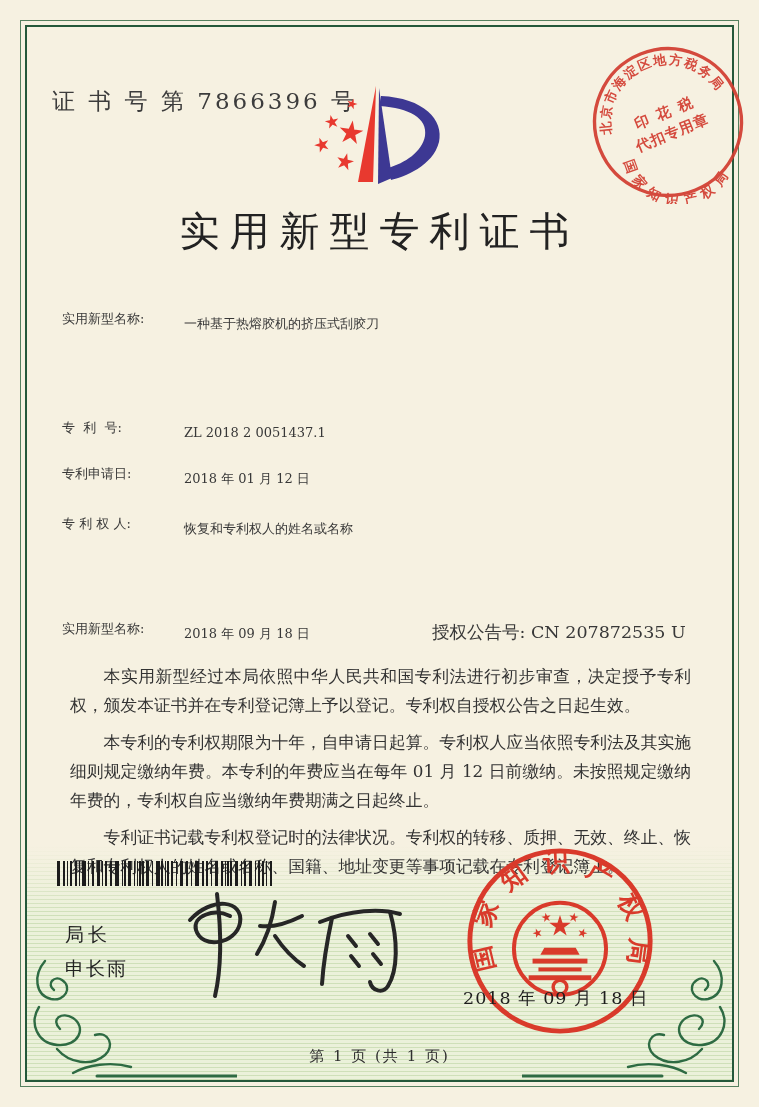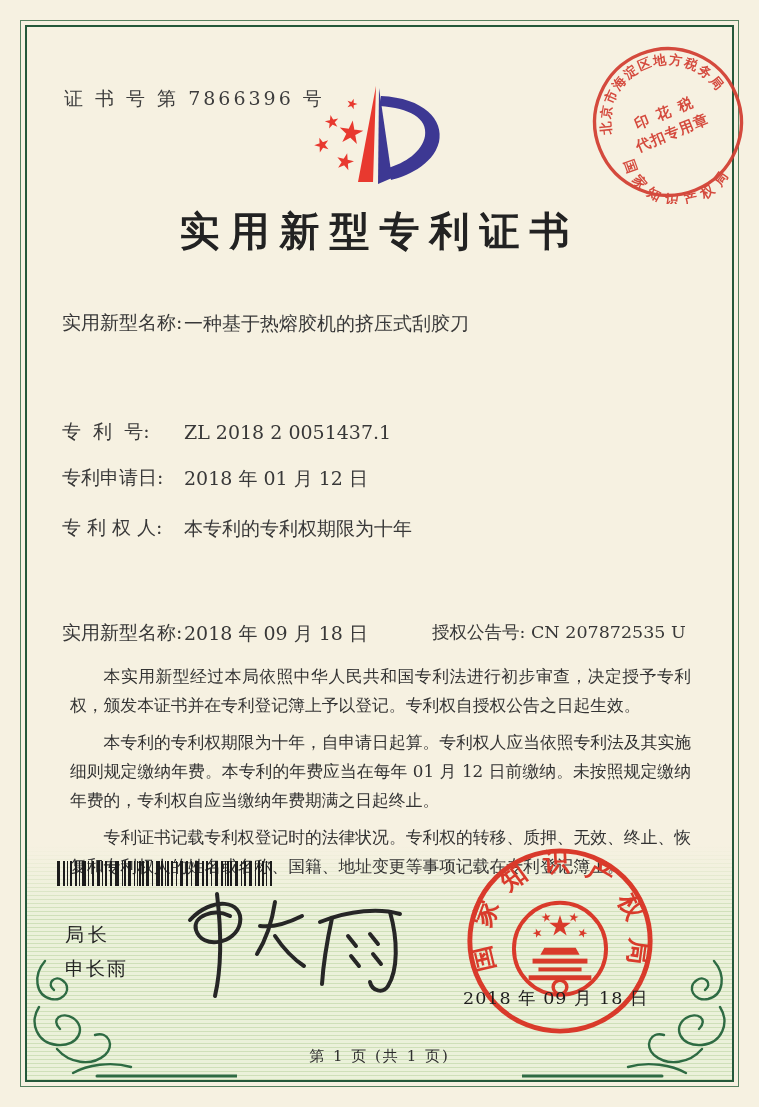--- a/index.html
+++ b/index.html
@@ -11,28 +11,28 @@
   .green-zone{position:absolute;left:27px;right:27px;top:845px;bottom:27px;
       background-color:#ebf1da;
       background-image:repeating-linear-gradient(0deg, rgba(160,195,130,.38) 0 1px, rgba(0,0,0,0) 1px 4px);}
   .green-zone::before{content:"";position:absolute;left:0;right:0;top:0;height:70px;
       background:linear-gradient(180deg,#f6f1e1 0%, rgba(246,241,225,0) 100%);}
 
   .flourish{position:absolute;bottom:27px;width:210px;height:125px;}
   .flourish.left{left:27px;}
   .flourish.right{right:27px;transform:scaleX(-1);}
 
-  .cert-no{position:absolute;left:64px;top:86px;font-size:19px;letter-spacing:3px;color:#3c3c3c;}
+  .cert-no{position:absolute;left:52px;top:86px;font-size:23px;letter-spacing:3px;color:#3c3c3c;}
   .logo{position:absolute;left:292px;top:74px;width:172px;height:132px;}
   .stamp{position:absolute;left:586px;top:40px;width:164px;height:164px;opacity:.92;}
 
   .title{position:absolute;left:0;right:0;top:204px;text-align:center;font-size:40px;
-         font-weight:bold;letter-spacing:10px;color:#222;}
+         font-weight:normal;letter-spacing:10px;color:#222;}
 
-  .field{position:absolute;left:62px;right:58px;font-size:19px;display:flex;color:#383838;}
+  .field{position:absolute;left:62px;right:58px;font-size:13px;display:flex;color:#383838;}
   .flabel{white-space:pre;flex:0 0 122px;}
   .fvalue{white-space:pre-wrap;line-height:27px;}
   .grant-no{position:absolute;left:432px;top:620px;font-size:17.5px;white-space:pre;color:#383838;}
 
   .body-text{position:absolute;left:62px;right:60px;top:654px;font-size:16.8px;
              line-height:29px;text-align:justify;color:#333;}
   .body-text p{margin:8px;text-indent:2em;}
 
   .barcode{position:absolute;left:57px;top:861px;width:215px;height:25px;overflow:hidden;
            font-size:0;white-space:nowrap;}
@@ -123,21 +123,21 @@
   <div class="field" style="top:419px">
     <span class="flabel">专  利  号:</span>
     <span class="fvalue">ZL 2018 2 0051437.1</span>
   </div>
   <div class="field" style="top:465px">
     <span class="flabel">专利申请日:</span>
     <span class="fvalue">2018 年 01 月 12 日</span>
   </div>
   <div class="field" style="top:515px">
     <span class="flabel">专 利 权 人:</span>
-    <span class="fvalue">本专利的专利权期限为十年</span>
+    <span class="fvalue">恢复和专利权人的姓名或名称</span>
   </div>
   <div class="field" style="top:620px">
     <span class="flabel">实用新型名称:</span>
     <span class="fvalue">2018 年 09 月 18 日</span>
   </div>
   <div class="grant-no"><span>授权公告号:</span> <span>CN 207872535 U</span></div>
 
   <div class="body-text">
     <p>本实用新型经过本局依照中华人民共和国专利法进行初步审查，决定授予专利权，颁发本证书并在专利登记簿上予以登记。专利权自授权公告之日起生效。</p>
     <p>本专利的专利权期限为十年，自申请日起算。专利权人应当依照专利法及其实施细则规定缴纳年费。本专利的年费应当在每年 01 月 12 日前缴纳。未按照规定缴纳年费的，专利权自应当缴纳年费期满之日起终止。</p>

